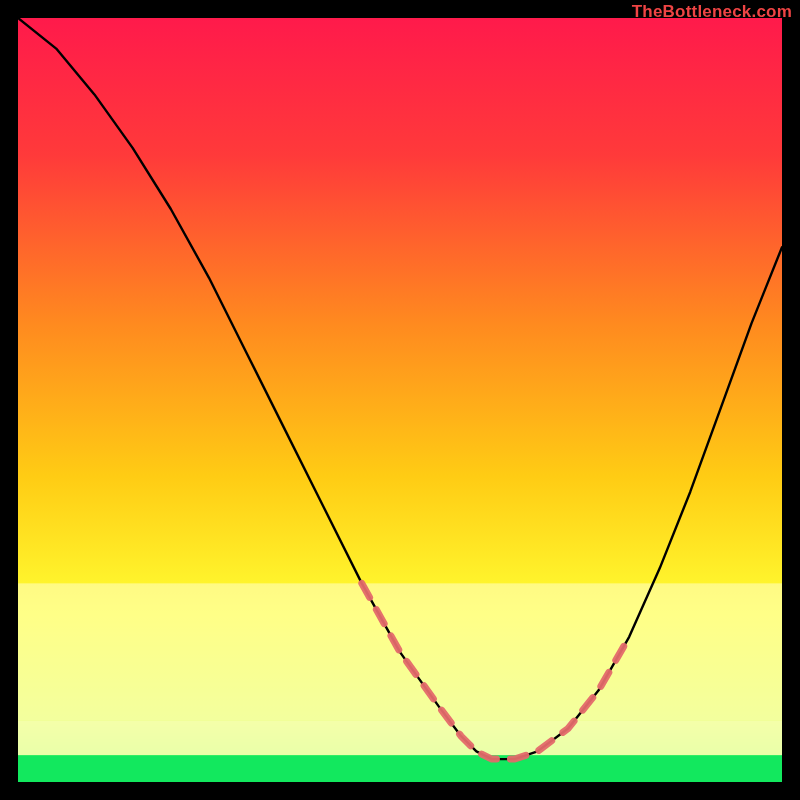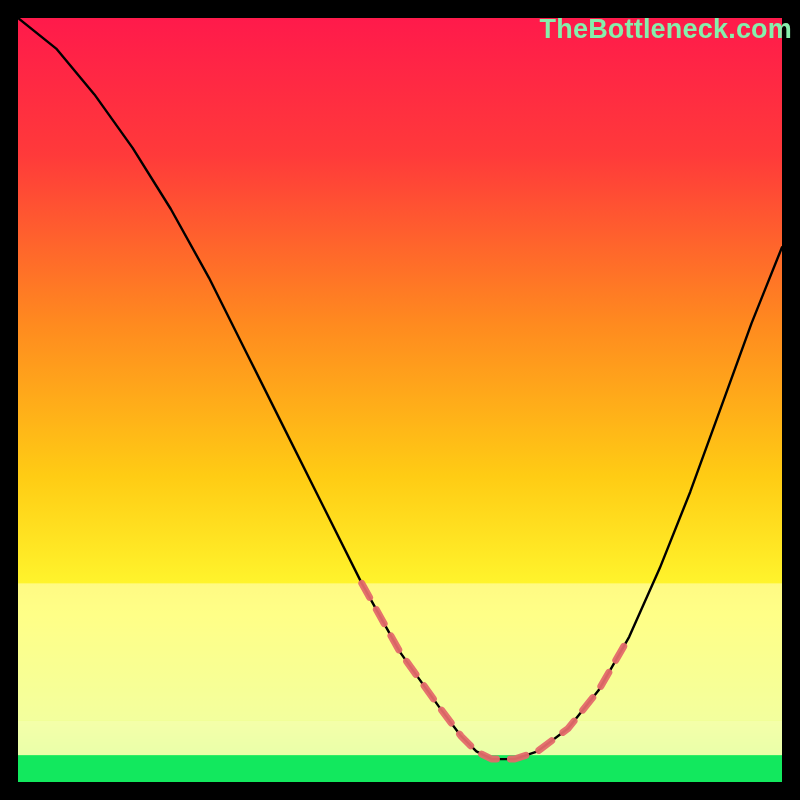--- a/index.html
+++ b/index.html
@@ -13,26 +13,26 @@
   .frame {
     position: absolute;
     left: 18px;
     top: 18px;
     width: 764px;
     height: 764px;
     background: #000;
   }
   .watermark {
     position: absolute;
-    top: 14px;
+    top: 2px;
     right: 8px;
     font-family: Arial, Helvetica, sans-serif;
-    font-size: 27px;
+    font-size: 17px;
     font-weight: 600;
-    color: #86efac;
+    color: #ef4444;
     letter-spacing: 0.2px;
     pointer-events: none;
   }
   svg {
     display: block;
   }
 </style>
 </head>
 <body>
 

